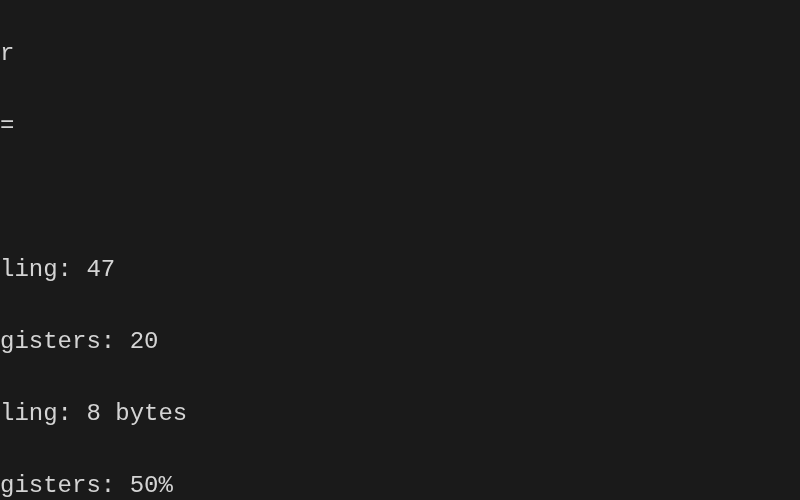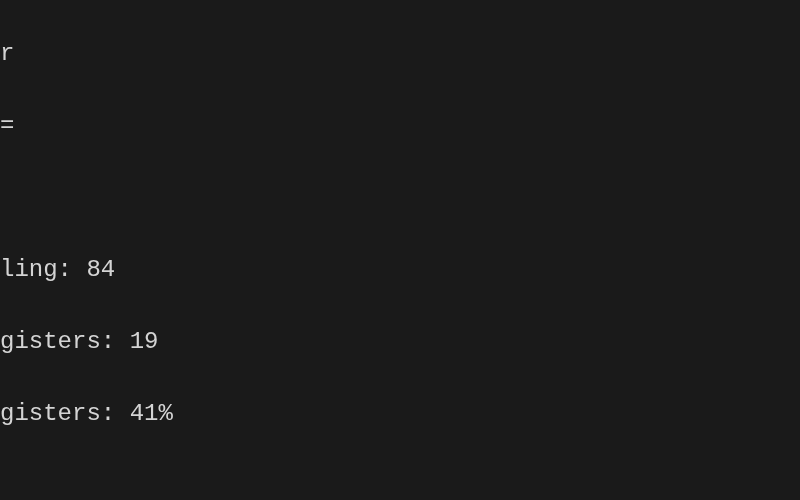--- a/index.html
+++ b/index.html
@@ -26,23 +26,24 @@
       display: block;
     }
   </style>
 </head>
 <body>
 
 <div class="terminal">
 <span class="line">r</span>
 <span class="line">=</span>
 <span class="line"> </span>
-<span class="line"><span>ling:</span> <span>84</span></span>
-<span class="line"><span>gisters:</span> <span>19</span></span>
-<span class="line"><span>gisters:</span> <span>41%</span></span>
+<span class="line"><span>ling:</span> <span>47</span></span>
+<span class="line"><span>gisters:</span> <span>20</span></span>
+<span class="line"><span>ling:</span> <span>8 bytes</span></span>
+<span class="line"><span>gisters:</span> <span>50%</span></span>
 
 
 
 
 
 
 
 
 </div>
 

